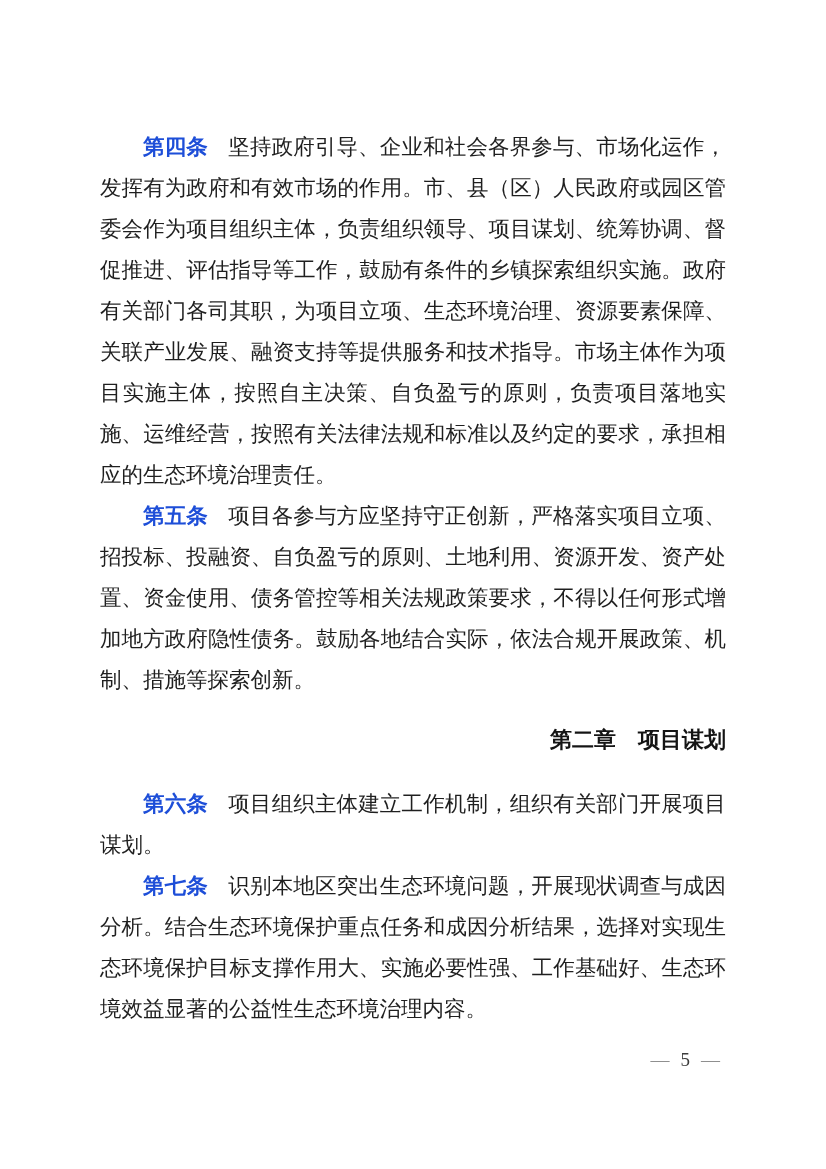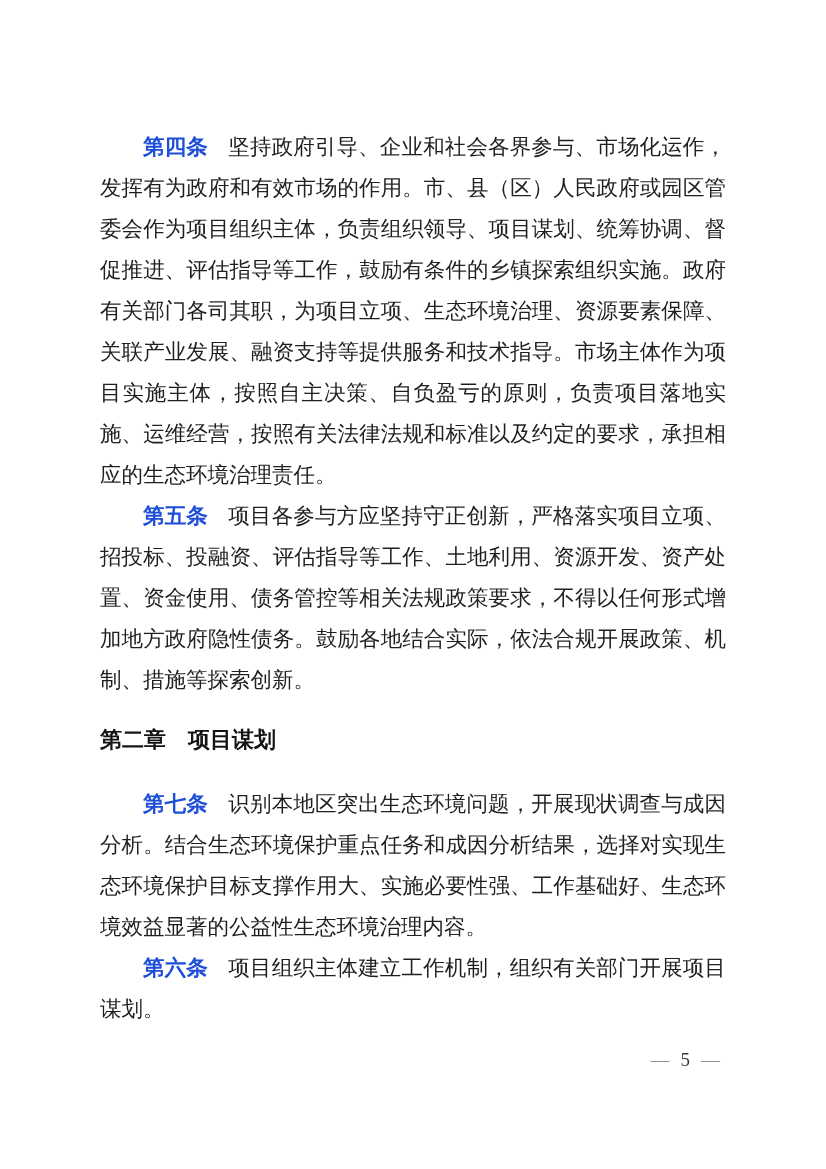--- a/index.html
+++ b/index.html
@@ -37,21 +37,21 @@
   }
   .article-label {
     font-weight: 700;
     margin-right: 0.95em;
     color: #1d4ed8;
   }
   .chapter-heading {
     margin: 18px 0 24px 0;
     padding: 0;
     text-indent: 0;
-    text-align: left;
+    text-align: right;
     font-size: 22px;
     line-height: 41px;
     font-weight: 700;
     color: #141414;
     font-family: "Liberation Sans", "DejaVu Sans", sans-serif;
   }
   .page-number {
     position: absolute;
     top: 1049px;
     right: 106px;
@@ -70,25 +70,25 @@
 </style>
 </head>
 <body>
 
 <div class="page">
 
   <div class="text-block">
 
     <p class="para"><span class="article-label">第四条</span><span>坚持政府引导、企业和社会各界参与、市场化运作，发挥有为政府和有效市场的作用。市、县（区）人民政府或园区管委会作为项目组织主体，负责组织领导、项目谋划、统筹协调、督促推进、评估指导等工作，鼓励有条件的乡镇探索组织实施。政府有关部门各司其职，为项目立项、生态环境治理、资源要素保障、关联产业发展、融资支持等提供服务和技术指导。市场主体作为项目实施主体，按照自主决策、自负盈亏的原则，负责项目落地实施、运维经营，按照有关法律法规和标准以及约定的要求，承担相应的生态环境治理责任。</span></p>
 
-    <p class="para"><span class="article-label">第五条</span><span>项目各参与方应坚持守正创新，严格落实项目立项、招投标、投融资、评估指导等工作、土地利用、资源开发、资产处置、资金使用、债务管控等相关法规政策要求，不得以任何形式增加地方政府隐性债务。鼓励各地结合实际，依法合规开展政策、机制、措施等探索创新。</span></p>
+    <p class="para"><span class="article-label">第五条</span><span>项目各参与方应坚持守正创新，严格落实项目立项、招投标、投融资、自负盈亏的原则、土地利用、资源开发、资产处置、资金使用、债务管控等相关法规政策要求，不得以任何形式增加地方政府隐性债务。鼓励各地结合实际，依法合规开展政策、机制、措施等探索创新。</span></p>
 
     <h2 class="chapter-heading">第二章　项目谋划</h2>
 
+    <p class="para"><span class="article-label">第六条</span><span>项目组织主体建立工作机制，组织有关部门开展项目谋划。</span></p>
+
     <p class="para"><span class="article-label">第七条</span><span>识别本地区突出生态环境问题，开展现状调查与成因分析。结合生态环境保护重点任务和成因分析结果，选择对实现生态环境保护目标支撑作用大、实施必要性强、工作基础好、生态环境效益显著的公益性生态环境治理内容。</span></p>
-
-    <p class="para"><span class="article-label">第六条</span><span>项目组织主体建立工作机制，组织有关部门开展项目谋划。</span></p>
 
   </div>
 
   <div class="page-number"><span class="dash">—</span><span class="num">5</span><span class="dash">—</span></div>
 
 </div>
 
 </body></html>

